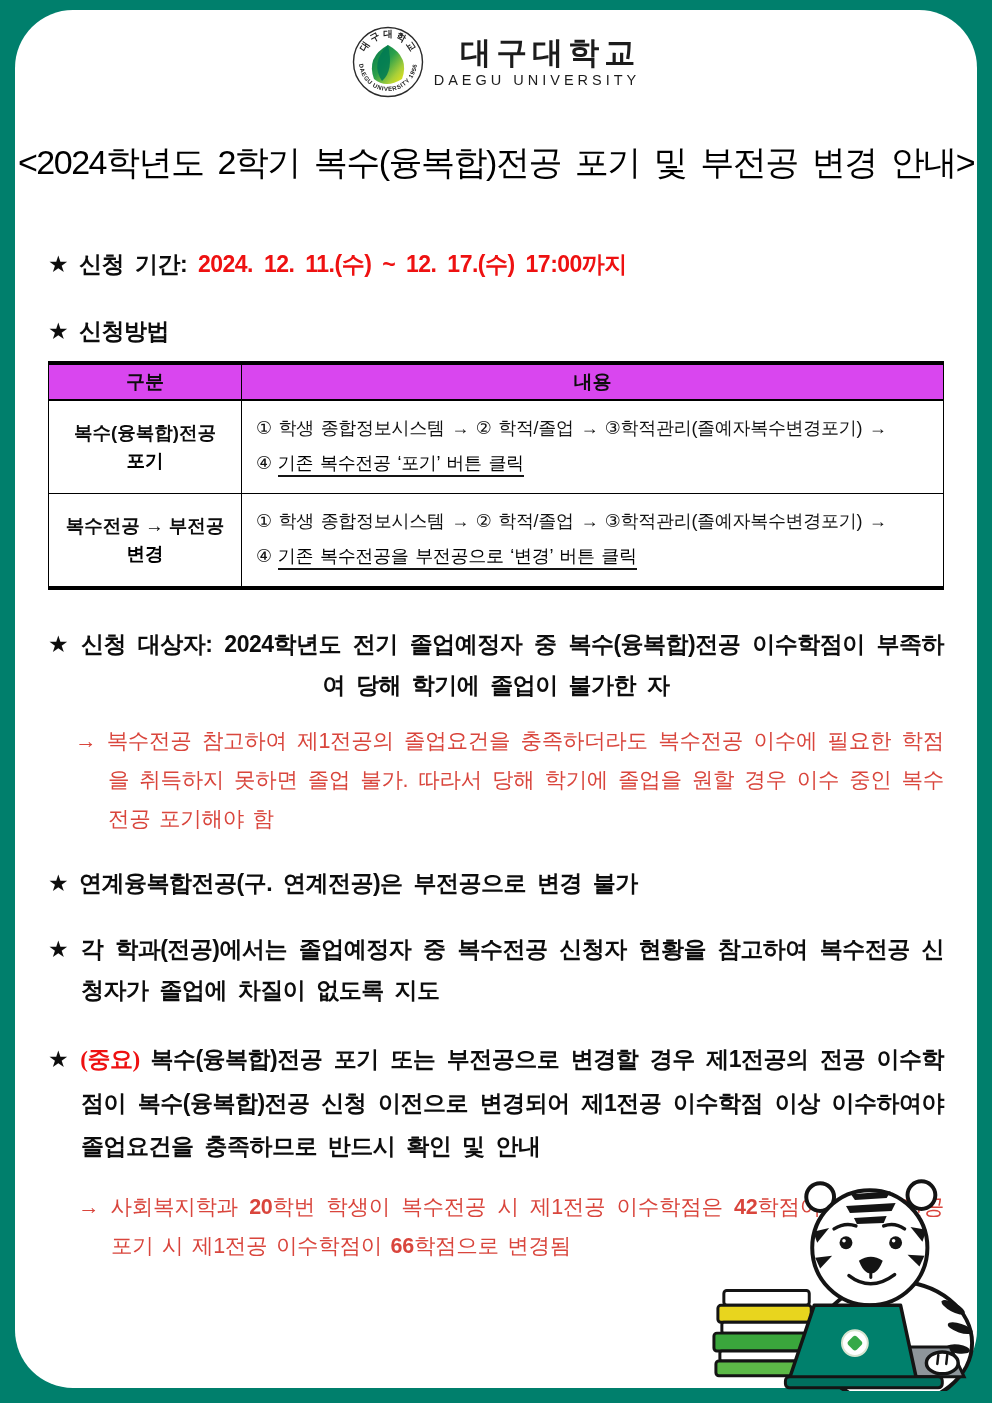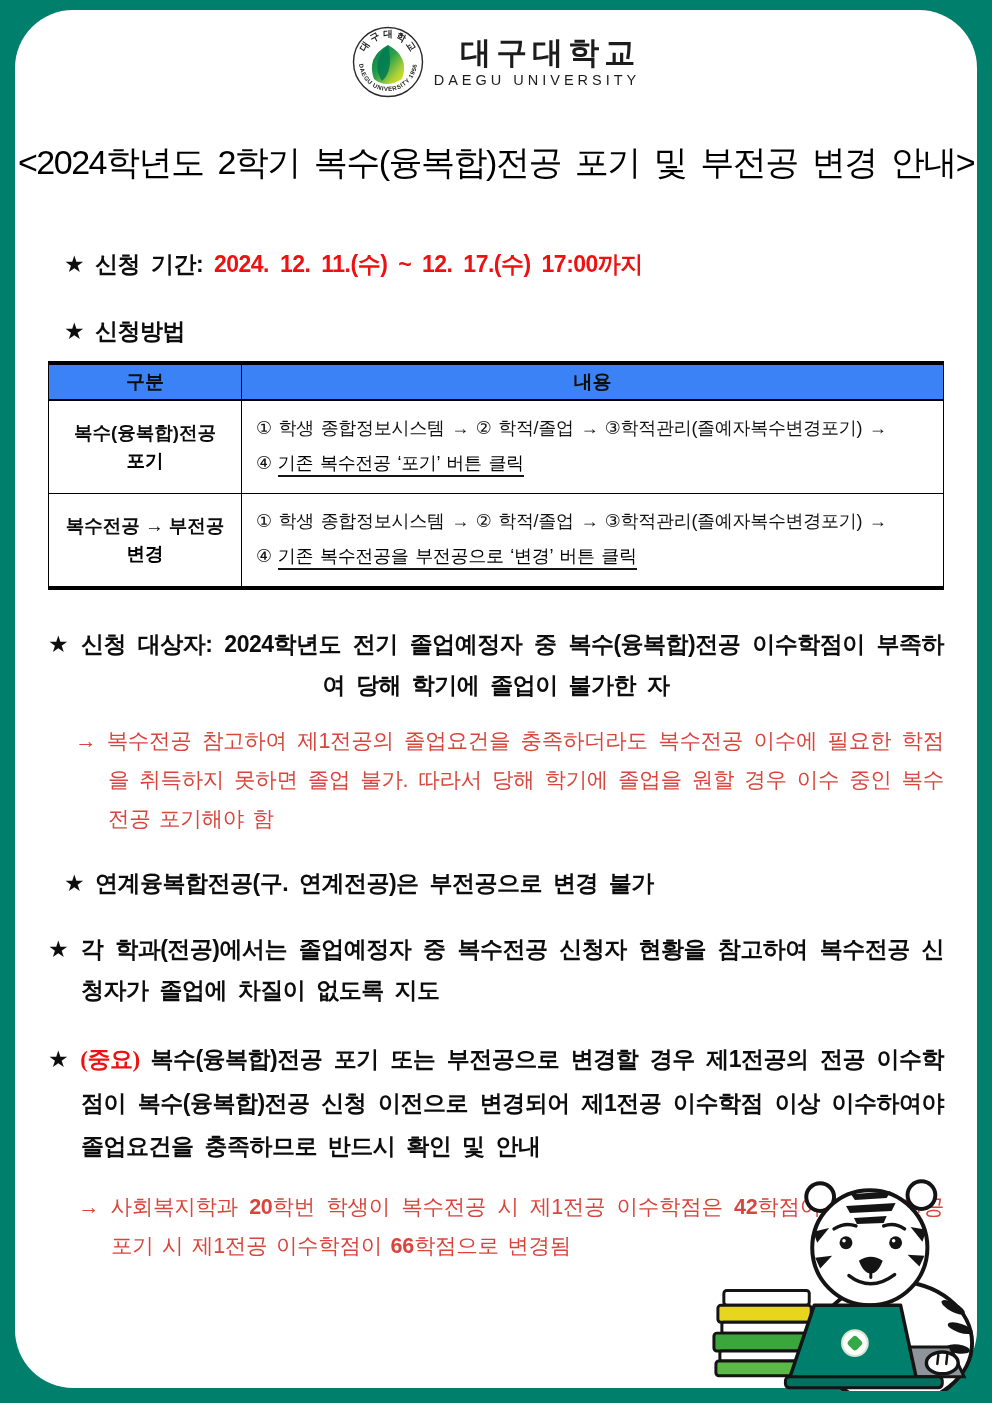--- a/index.html
+++ b/index.html
@@ -22,31 +22,31 @@
   .logo-en { font-size:14.5px; font-weight:400; letter-spacing:4px; color:#1c1c1c; margin-top:2px; }
 
   
   .doc-title {
     margin-top:44px; text-align:center;
     font-size:34px; font-weight:400; letter-spacing:-1.5px; color:#000;
     word-spacing:6px; line-height:1.2;
   }
 
   
-  .h-line { margin:0 64px; font-size:23px; font-weight:800; letter-spacing:-0.5px; word-spacing:5px; line-height:1.35; }
+  .h-line { margin:0 48px; font-size:23px; font-weight:800; letter-spacing:-0.5px; word-spacing:5px; line-height:1.35; }
   .sec-period { margin-top:66px; }
   .sec-method { margin-top:36px; }
 
   
   .table-wrap { margin:14px 48px 0 48px; }
   table.notice { width:100%; border-collapse:collapse; table-layout:fixed;
     border-top:4px solid #000; border-bottom:4px solid #000; }
   table.notice col.c1 { width:193px; }
   table.notice th {
-    background:#3b82f6; border:1.5px solid #000; border-top:none;
+    background:#d946ef; border:1.5px solid #000; border-top:none;
     border-bottom:2.5px solid #000;
     font-size:19px; font-weight:800; padding:4px 2px; height:26px;
   }
   table.notice td { border:1.5px solid #000; border-bottom:1.5px solid #000; vertical-align:middle; }
   table.notice tr:last-child td { border-bottom:none; }
   td.cat { text-align:center; padding:10px 4px; }
   .cat-main { font-size:18.5px; font-weight:800; line-height:1.5; }
   .cat-sub  { font-size:18.5px; font-weight:800; line-height:1.5; color:#000000; }
   td.steps { padding:10px 8px 12px 14px; }
   .step-line { font-size:18px; font-weight:400; line-height:1.95; letter-spacing:-0.3px; word-spacing:2px; color:#111; }

